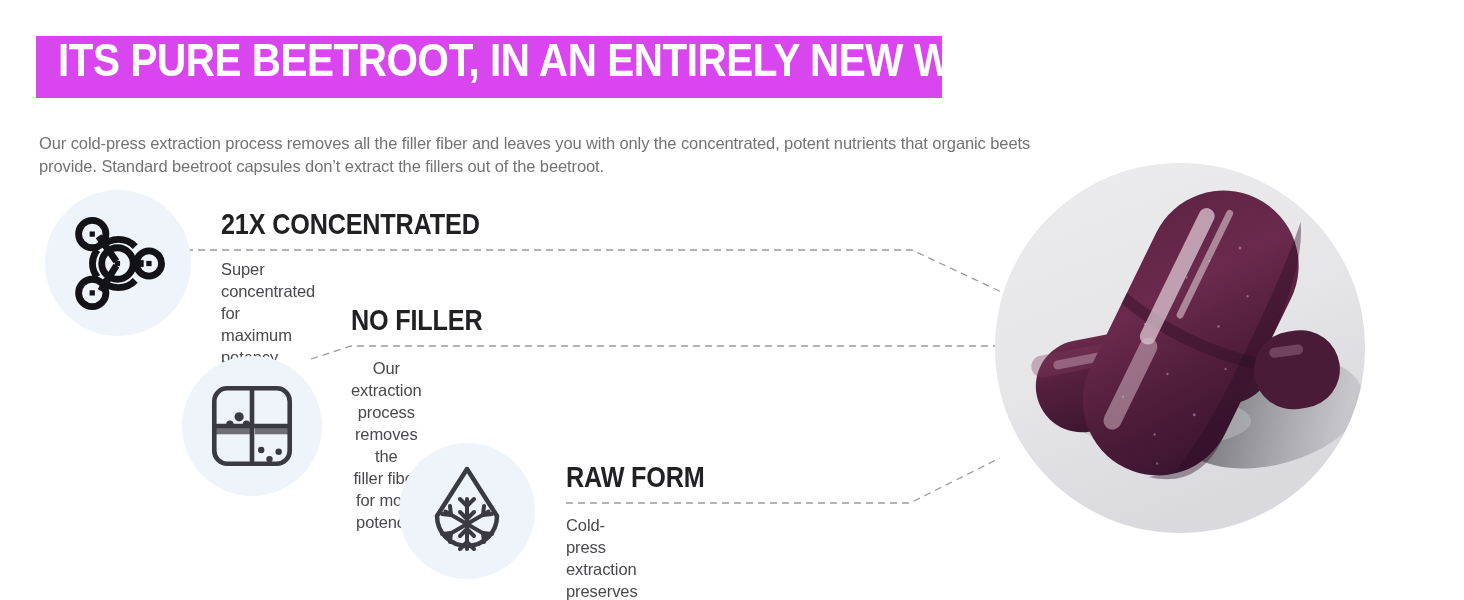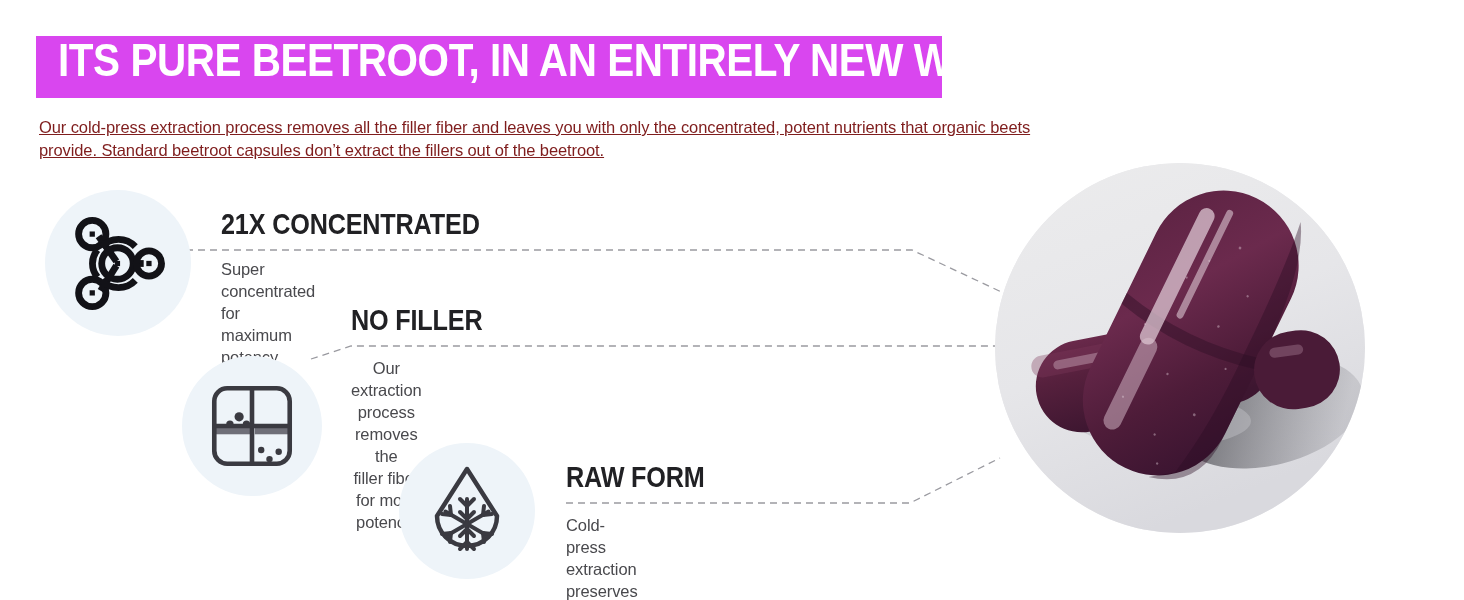--- a/index.html
+++ b/index.html
@@ -39,28 +39,27 @@
     letter-spacing: -0.5px;
     transform: scaleX(0.86);
     transform-origin: left center;
     white-space: nowrap;
   }
 
   
   .intro-paragraph {
     position: absolute;
     left: 39px;
-    top: 116px;
+    top: 132px;
     width: 1000px;
     font-size: 16.5px;
     line-height: 1.38;
-    color: #7f1d1d;
+    color: #737373;
     font-family: "Liberation Sans", sans-serif;
     letter-spacing: -0.1px;
-    text-decoration: underline;
   }
 
   
   .feature {
     position: absolute;
   }
   .icon-circle {
     position: absolute;
     border-radius: 50%;
     background: #eef4f9;

